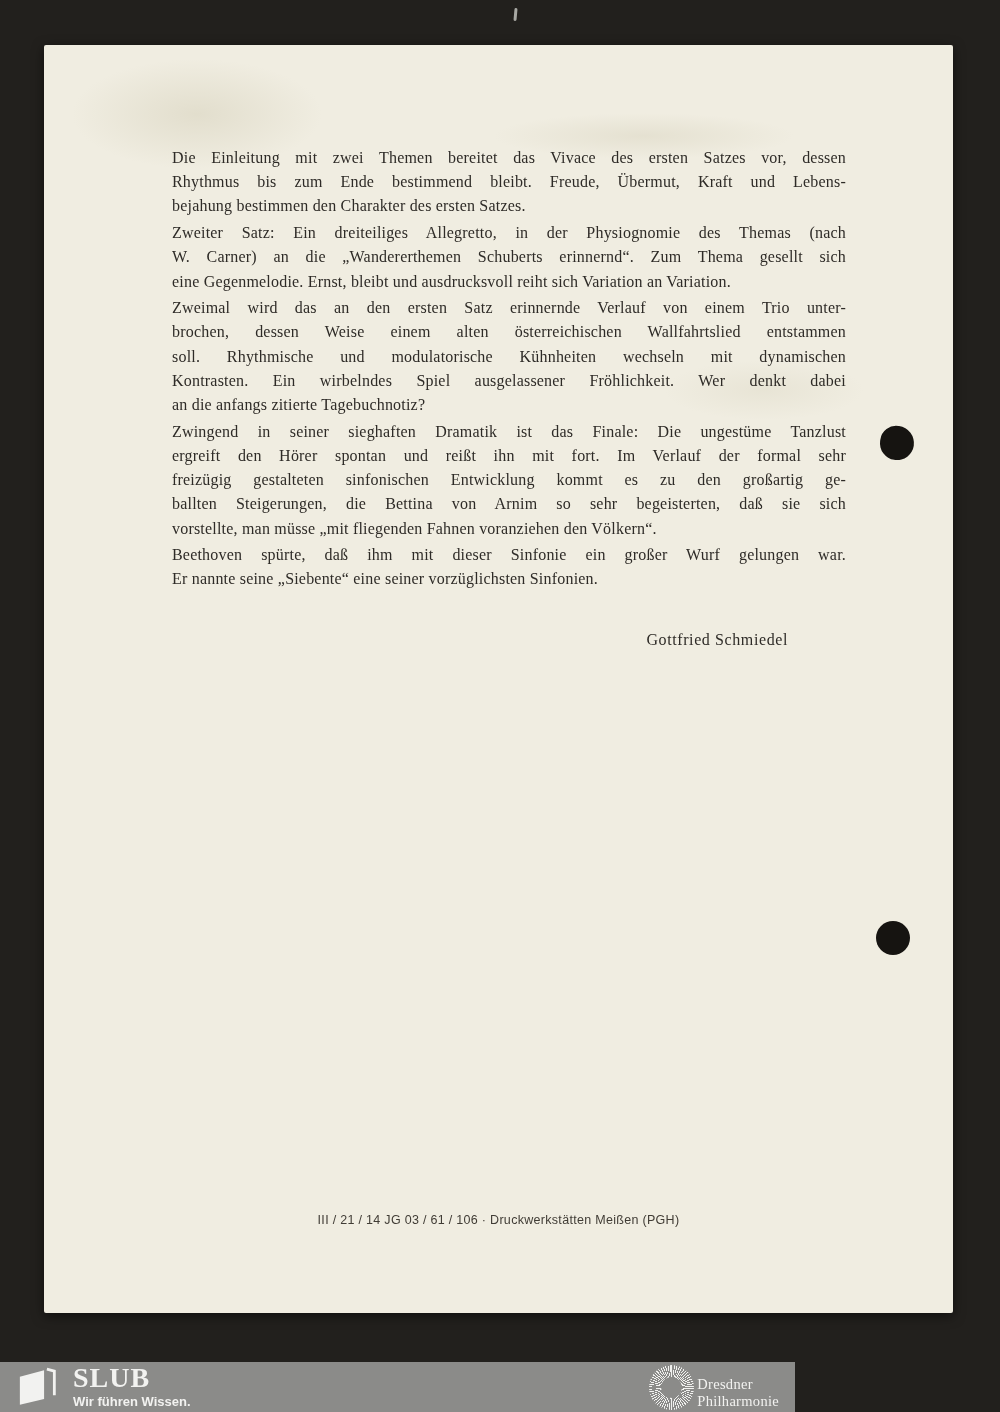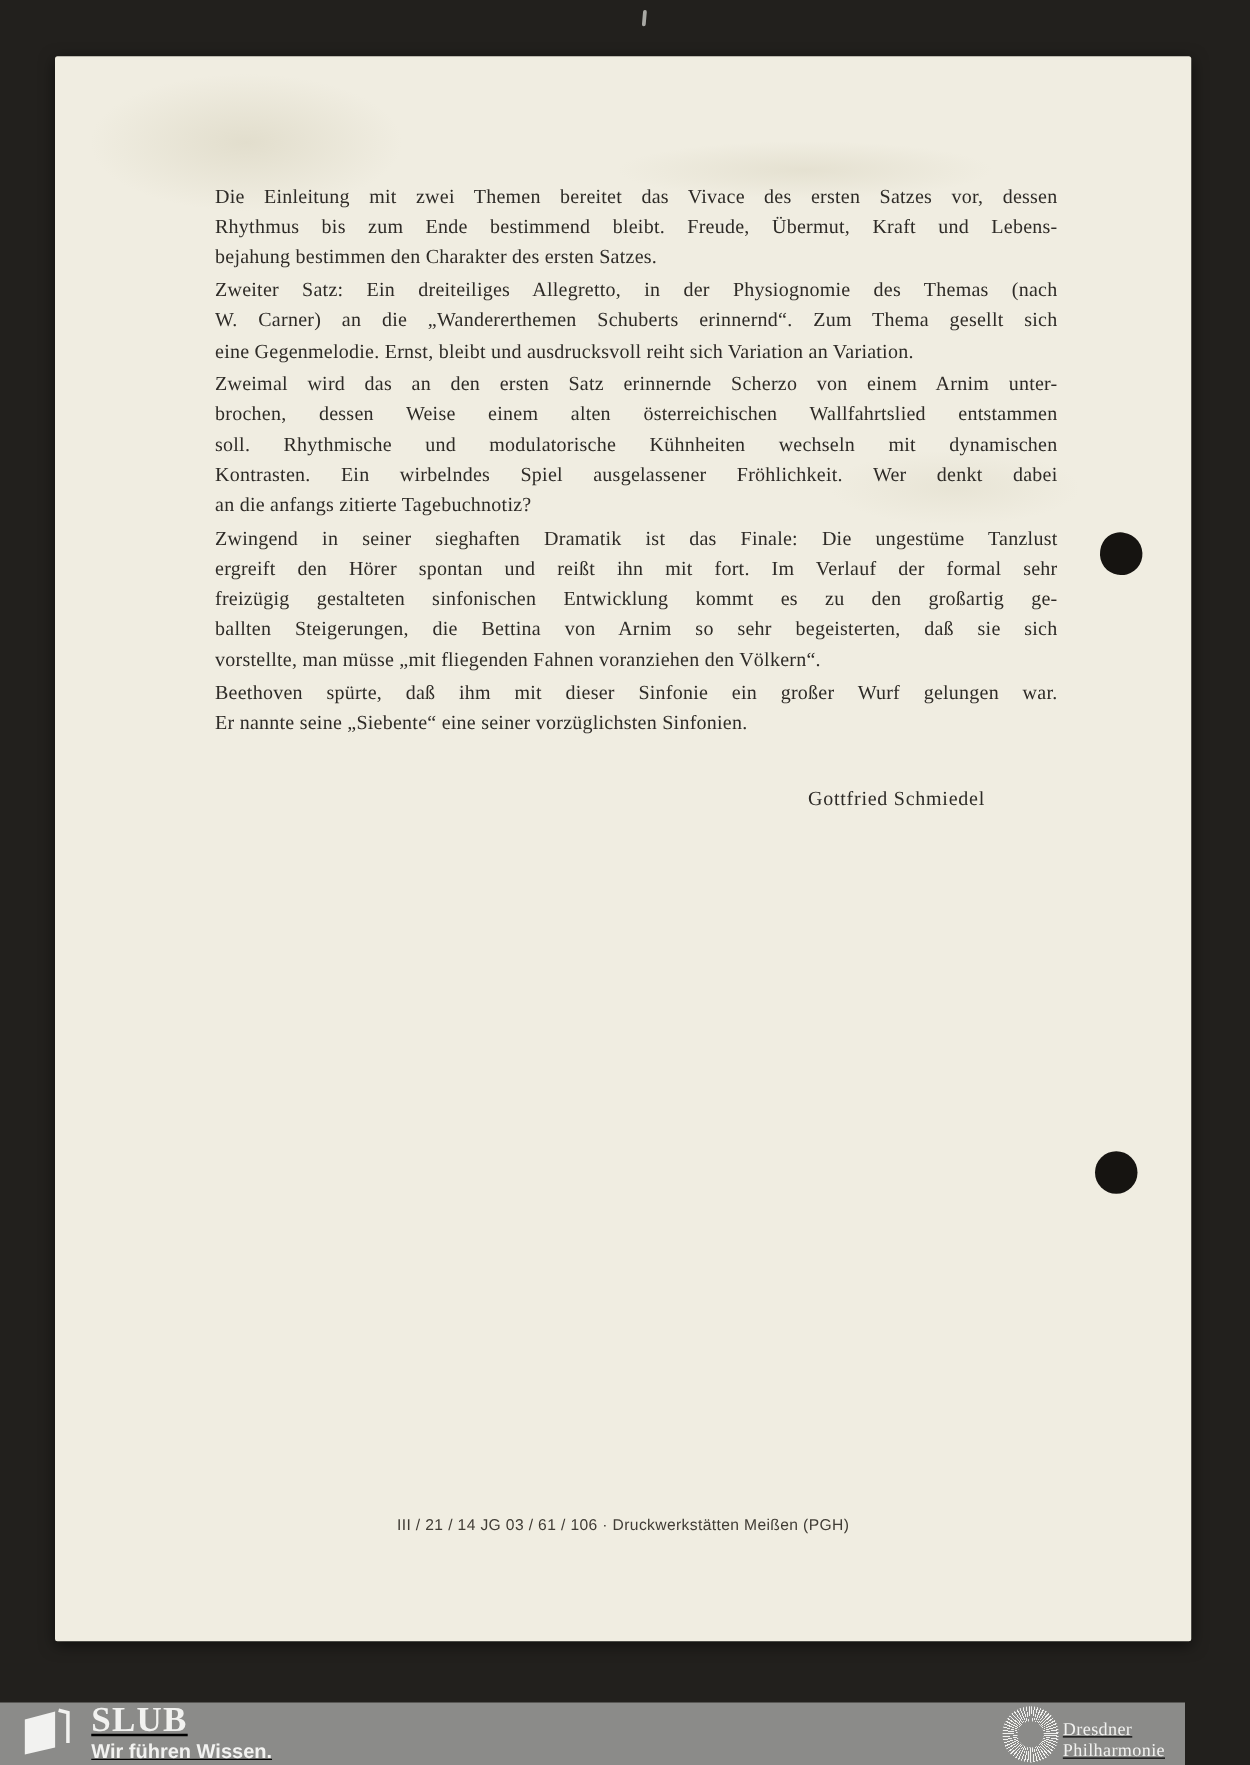--- a/index.html
+++ b/index.html
@@ -69,38 +69,37 @@
     letter-spacing:.3px;
     color:#403c35;
   }
   .hole{
     position:absolute;width:34px;height:34px;border-radius:50%;
     background:var(--punch-hole);
   }
   .hole.top{left:836px;top:381px;transform:rotate(8deg);border-radius:48% 52% 50% 50%;}
   .hole.bottom{left:832px;top:876px;}
   .footer-bar{
-    position:absolute;left:0;bottom:0;width:948px;height:50px;
+    position:absolute;left:0;bottom:0;width:795px;height:50px;
     background:var(--footer-bar);
     display:flex;align-items:center;justify-content:space-between;
     padding:0 14px 0 18px;
-    text-decoration:underline;
   }
   .slub-brand{display:flex;align-items:flex-start;gap:14px;cursor:pointer;}
   .slub-book{width:41px;height:40px;margin-top:1px;}
   .slub-textcol{display:flex;flex-direction:column;}
   .slub-wordmark{
     color:var(--logo-white);
     font-family:"Liberation Serif","DejaVu Serif",serif;
     font-weight:bold;font-size:28px;line-height:26px;letter-spacing:1px;
   }
   .slub-tagline{
     color:var(--logo-white);
     font-family:"Liberation Sans","DejaVu Sans",sans-serif;
-    font-weight:bold;font-size:16px;margin-top:3px;
+    font-weight:bold;font-size:13px;margin-top:3px;
   }
   .dp-brand{display:flex;align-items:flex-end;gap:3px;cursor:pointer;margin-right:2px;}
   .sunburst{
     width:45px;height:45px;border-radius:50%;position:relative;
     background:repeating-conic-gradient(var(--logo-white) 0deg 2.4deg,transparent 2.4deg 6.6deg);
   }
   .sunburst::after{
     content:"";position:absolute;inset:12px;border-radius:50%;
     background:var(--footer-bar);
   }
@@ -126,21 +125,21 @@
         <div class="line">Die Einleitung mit zwei Themen bereitet das Vivace des ersten Satzes vor, dessen</div>
         <div class="line">Rhythmus bis zum Ende bestimmend bleibt. Freude, Übermut, Kraft und Lebens-</div>
         <div class="line last">bejahung bestimmen den Charakter des ersten Satzes.</div>
       </div>
       <div class="para">
         <div class="line">Zweiter Satz: Ein dreiteiliges Allegretto, in der Physiognomie des Themas (nach</div>
         <div class="line">W. Carner) an die „Wandererthemen Schuberts erinnernd“. Zum Thema gesellt sich</div>
         <div class="line last">eine Gegenmelodie. Ernst, bleibt und ausdrucksvoll reiht sich Variation an Variation.</div>
       </div>
       <div class="para">
-        <div class="line">Zweimal wird das an den ersten Satz erinnernde Scherzo von einem Arnim unter-</div>
+        <div class="line">Zweimal wird das an den ersten Satz erinnernde Verlauf von einem Trio unter-</div>
         <div class="line">brochen, dessen Weise einem alten österreichischen Wallfahrtslied entstammen</div>
         <div class="line">soll. Rhythmische und modulatorische Kühnheiten wechseln mit dynamischen</div>
         <div class="line">Kontrasten. Ein wirbelndes Spiel ausgelassener Fröhlichkeit. Wer denkt dabei</div>
         <div class="line last">an die anfangs zitierte Tagebuchnotiz?</div>
       </div>
       <div class="para">
         <div class="line">Zwingend in seiner sieghaften Dramatik ist das Finale: Die ungestüme Tanzlust</div>
         <div class="line">ergreift den Hörer spontan und reißt ihn mit fort. Im Verlauf der formal sehr</div>
         <div class="line">freizügig gestalteten sinfonischen Entwicklung kommt es zu den großartig ge-</div>
         <div class="line">ballten Steigerungen, die Bettina von Arnim so sehr begeisterten, daß sie sich</div>

